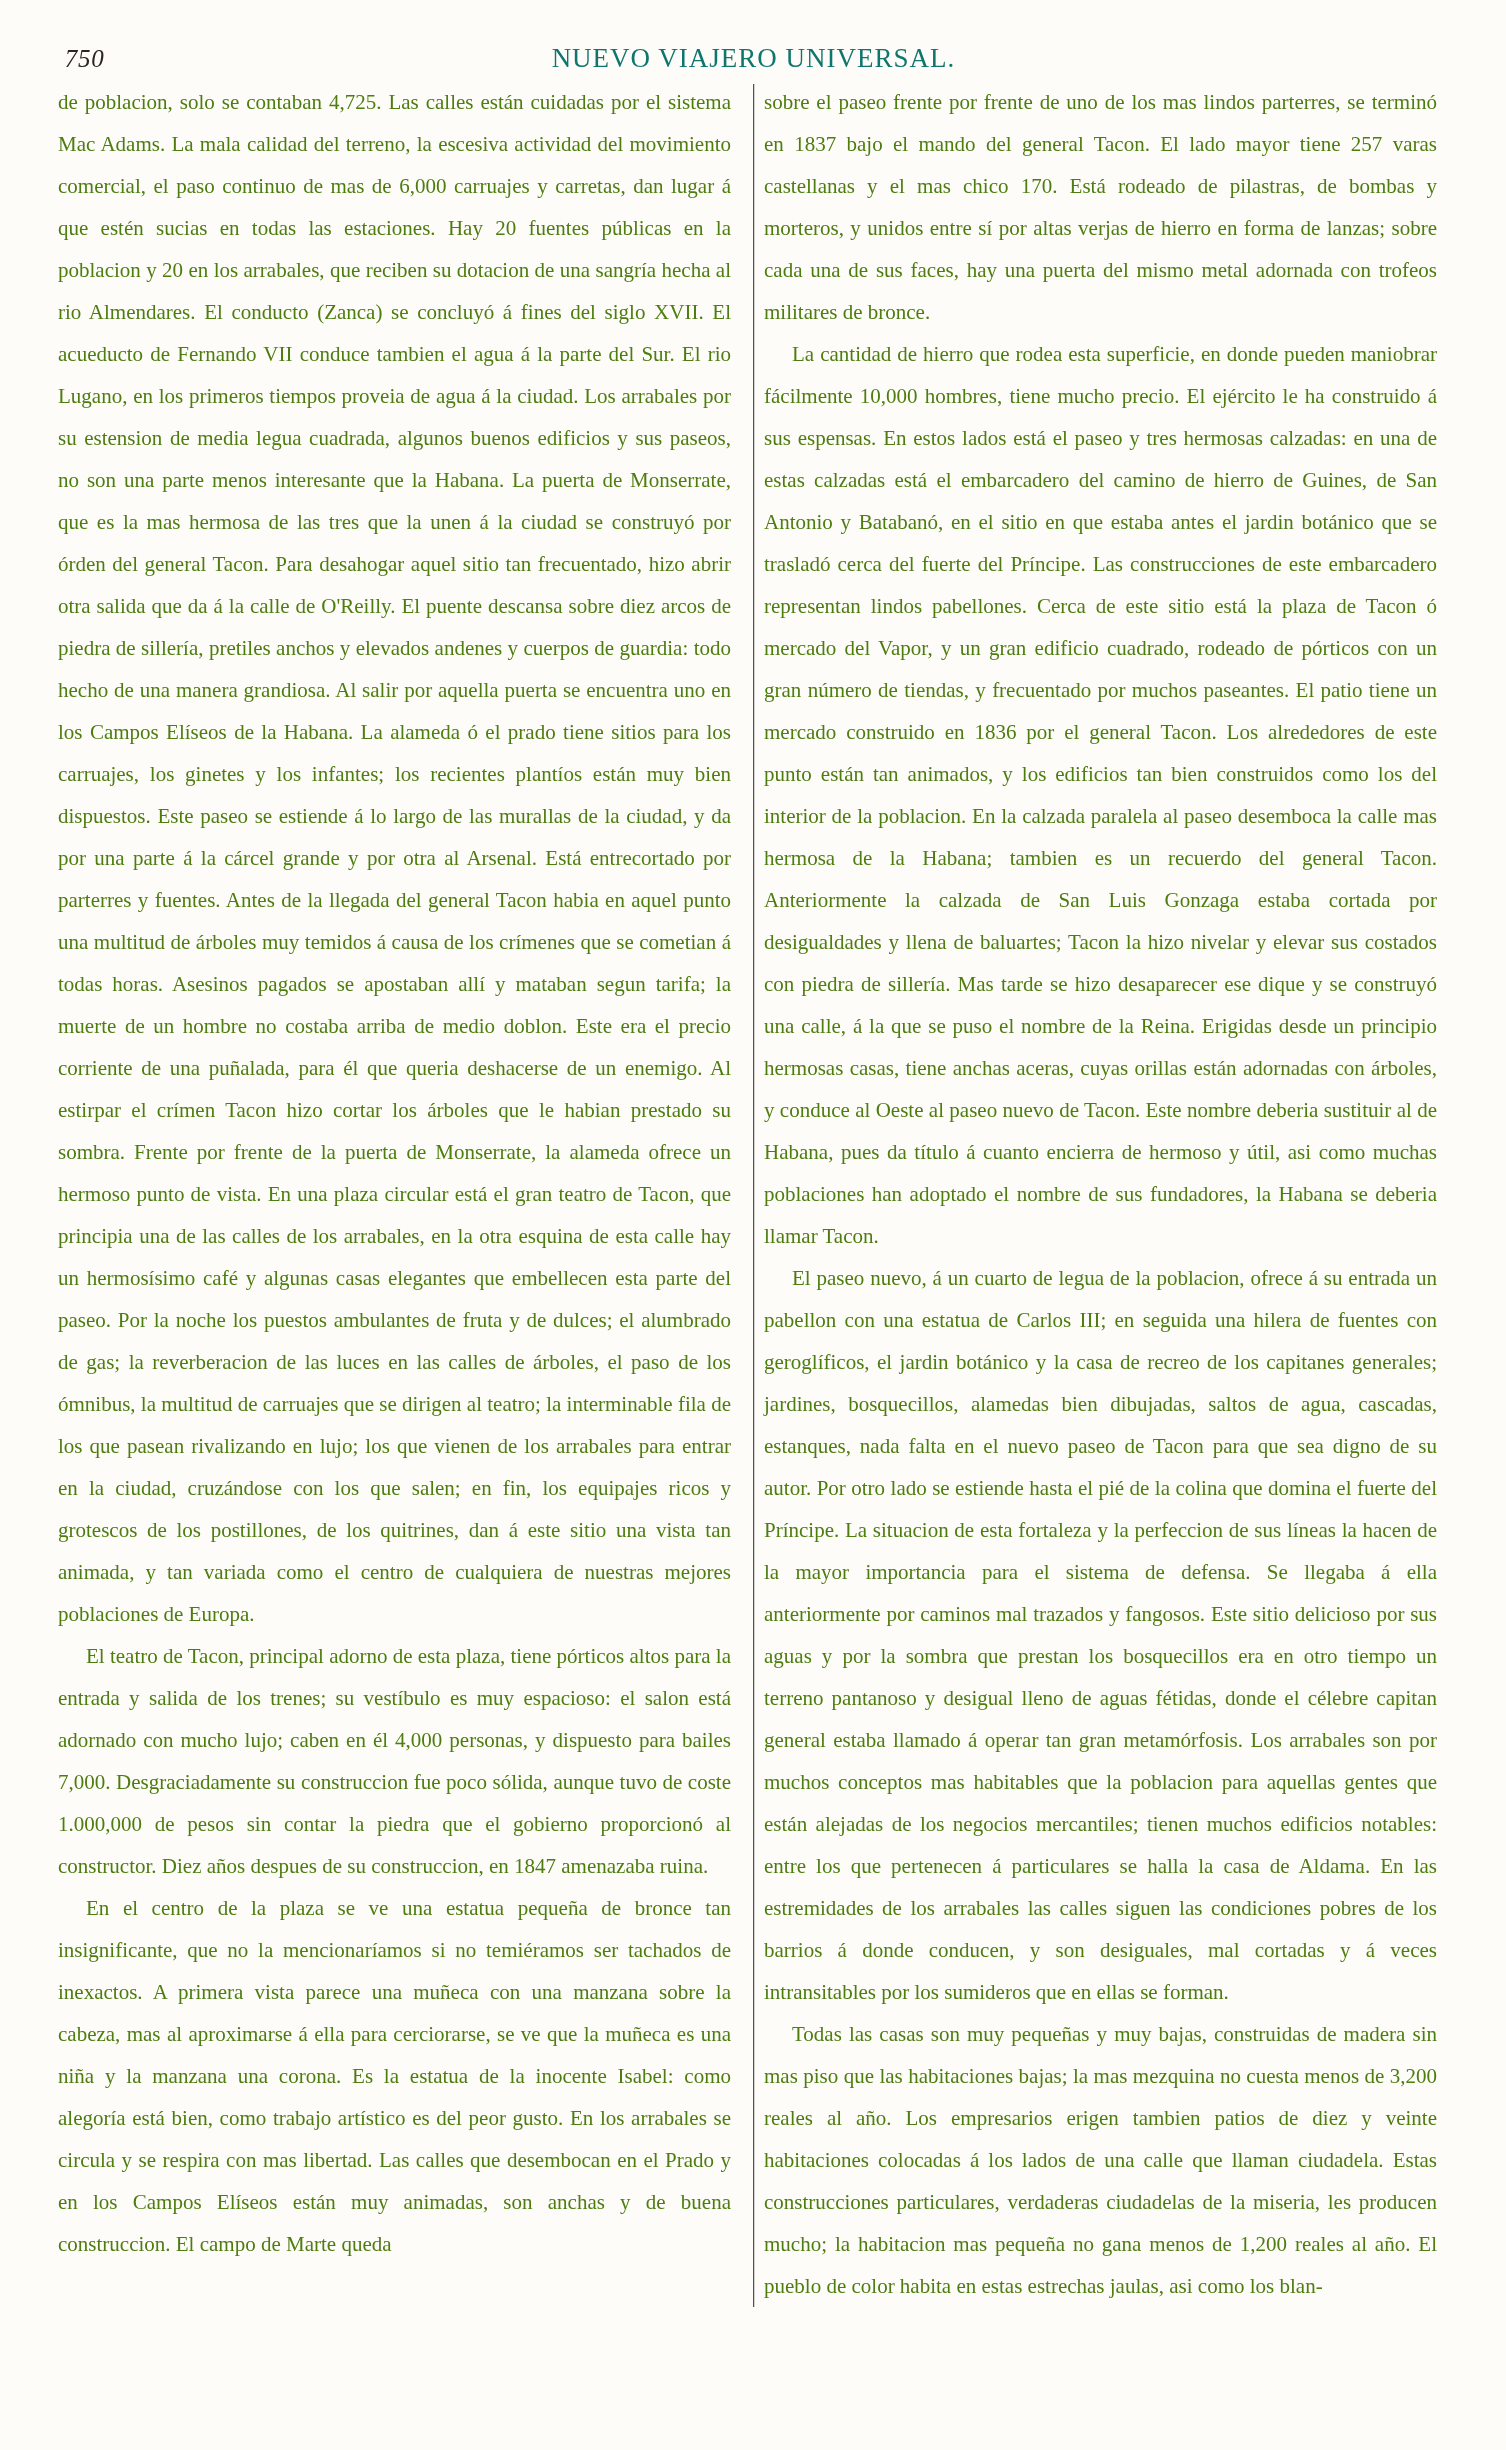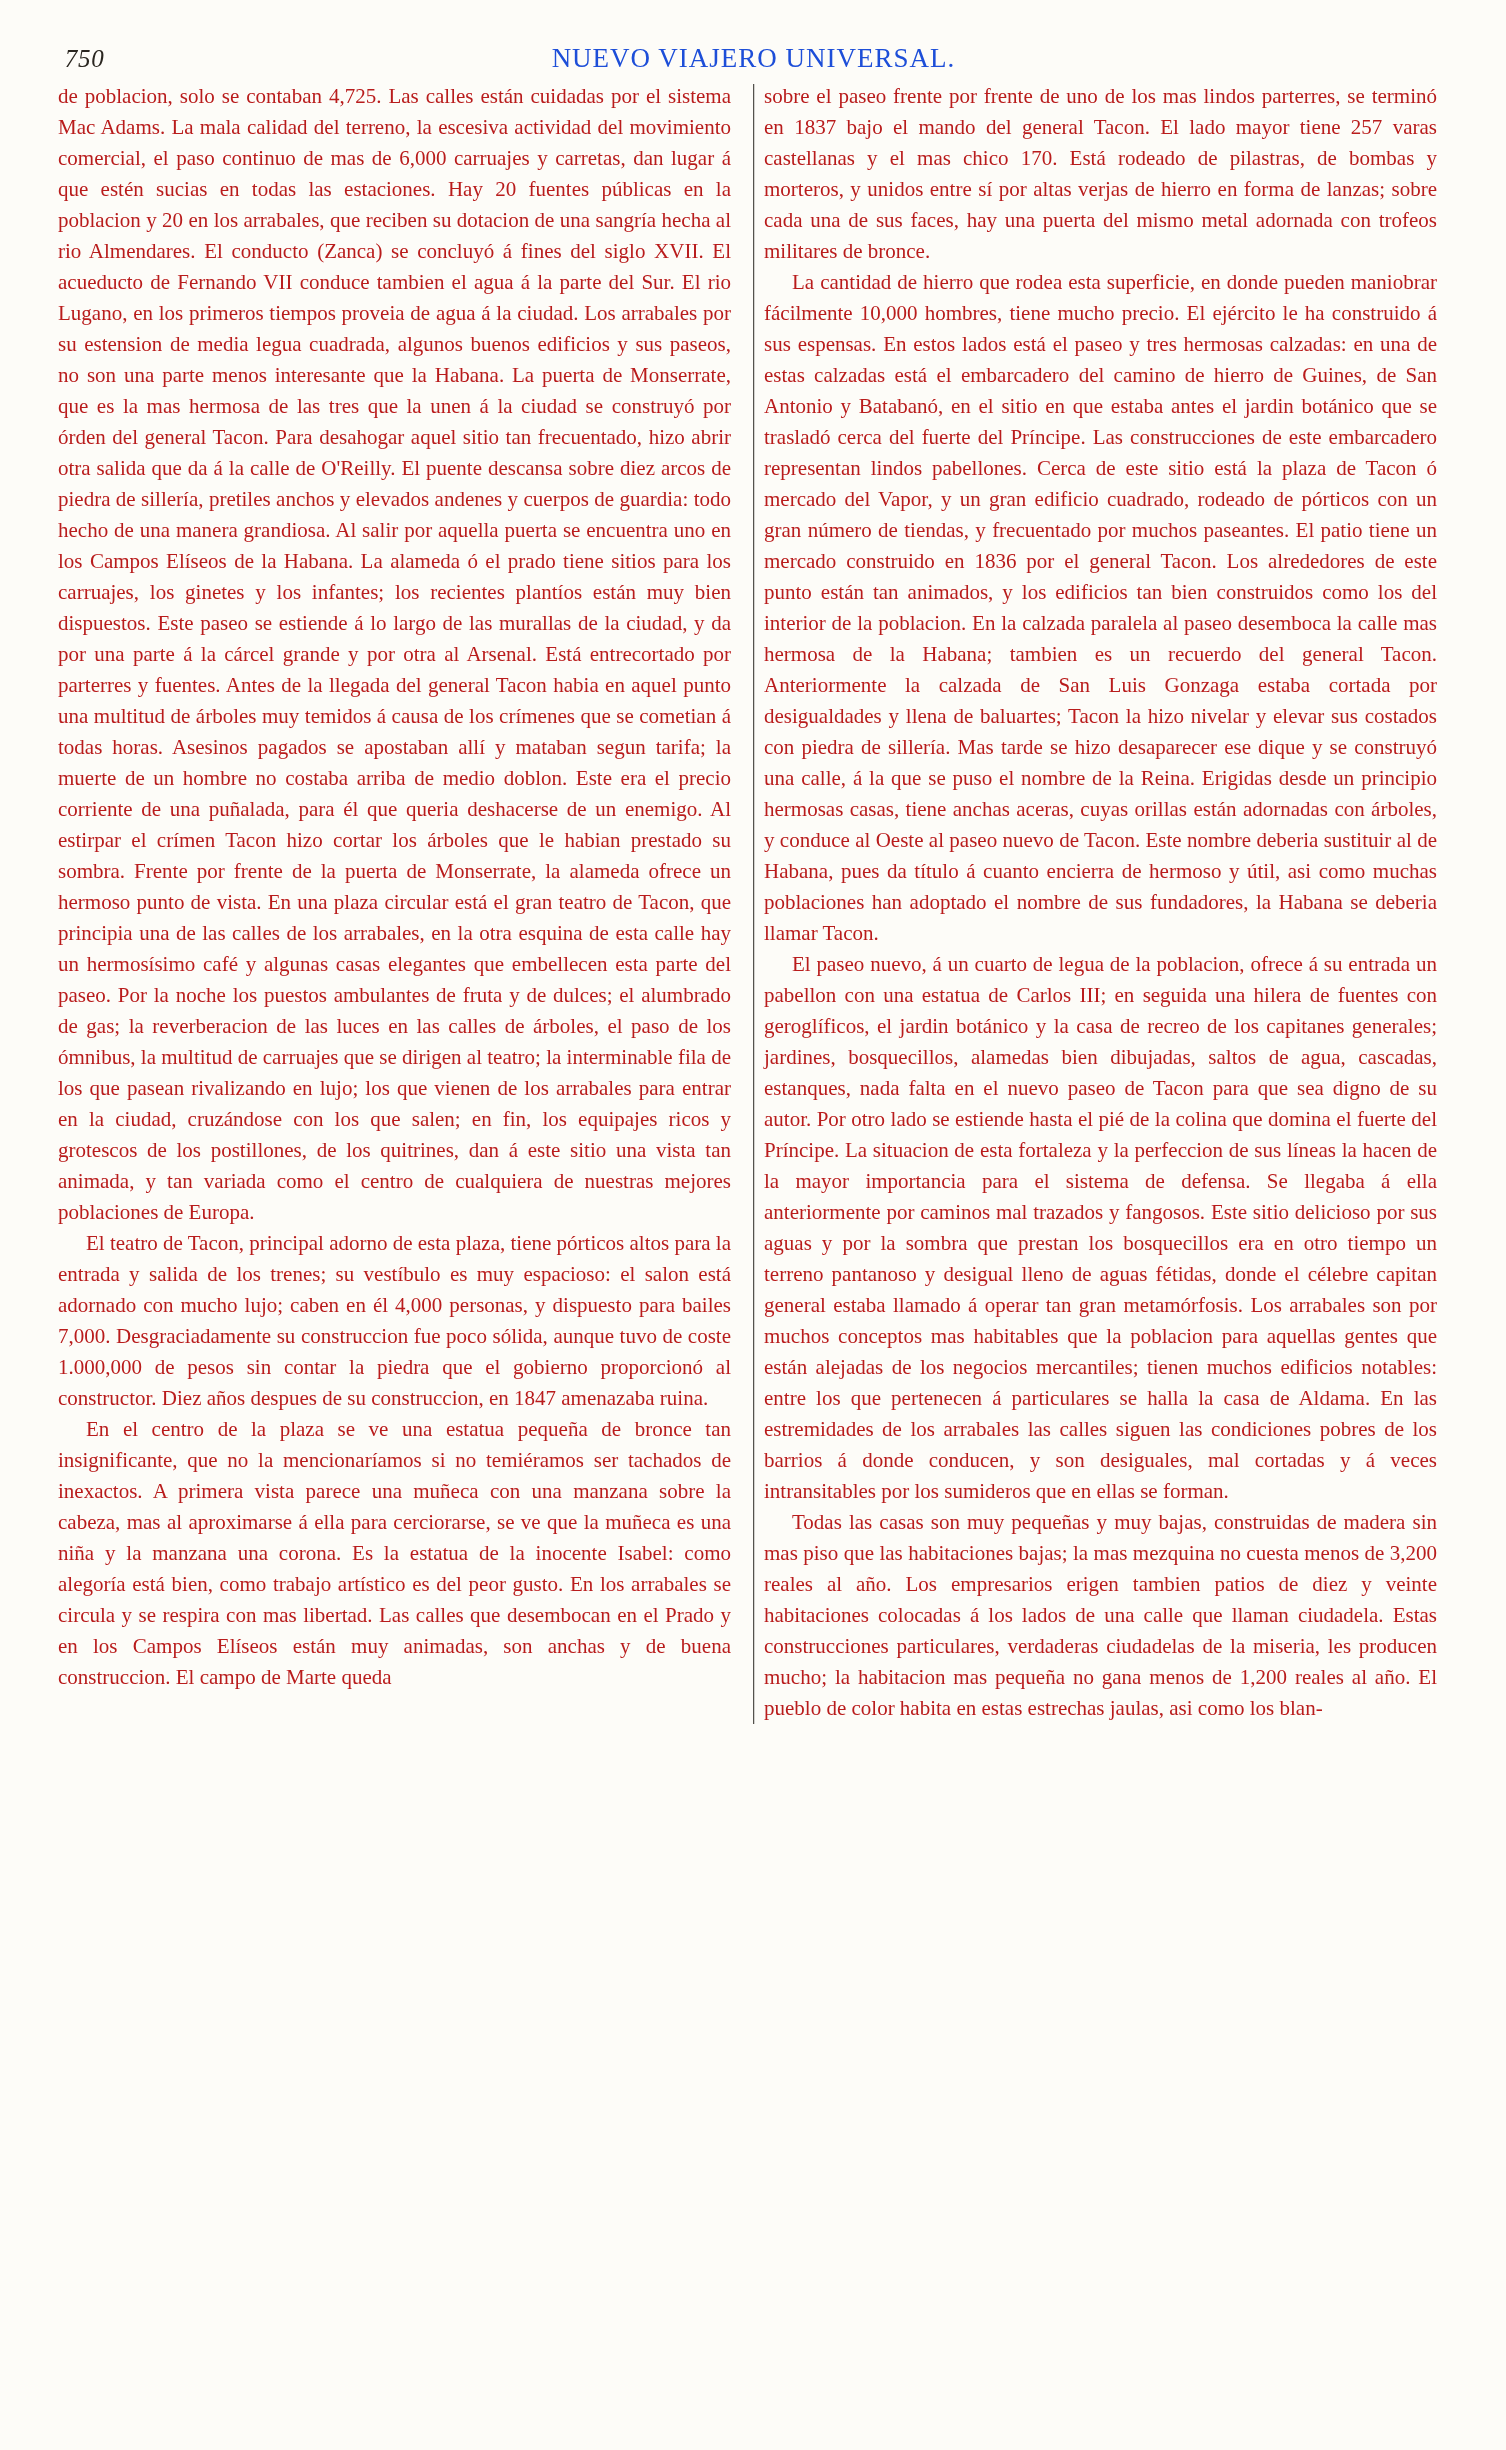--- a/index.html
+++ b/index.html
@@ -33,21 +33,21 @@
   }
   .running-title {
     position: absolute;
     left: 0;
     right: 0;
     top: 10px;
     text-align: center;
     font-family: "Liberation Serif", serif;
     font-size: 27px;
     letter-spacing: 1px;
-    color: #1d4ed8;
+    color: #0f766e;
   }
   .columns {
     position: relative;
     display: flex;
     gap: 33px;
     align-items: flex-start;
   }
   .rule {
     position: absolute;
     left: 50%;
@@ -59,24 +59,24 @@
   }
   .col {
     width: 673px;
     flex: 0 0 673px;
   }
   .col p {
     margin: 0;
     text-align: justify;
     text-justify: inter-word;
     font-size: 21px;
-    line-height: 31px;
+    line-height: 42px;
     text-indent: 28px;
     hyphens: manual;
-    color: #b91c1c;
+    color: #4d7c0f;
   }
   .col p.noindent {
     text-indent: 0;
   }
 </style>
 </head>
 <body>
 
 <div class="page">
 

